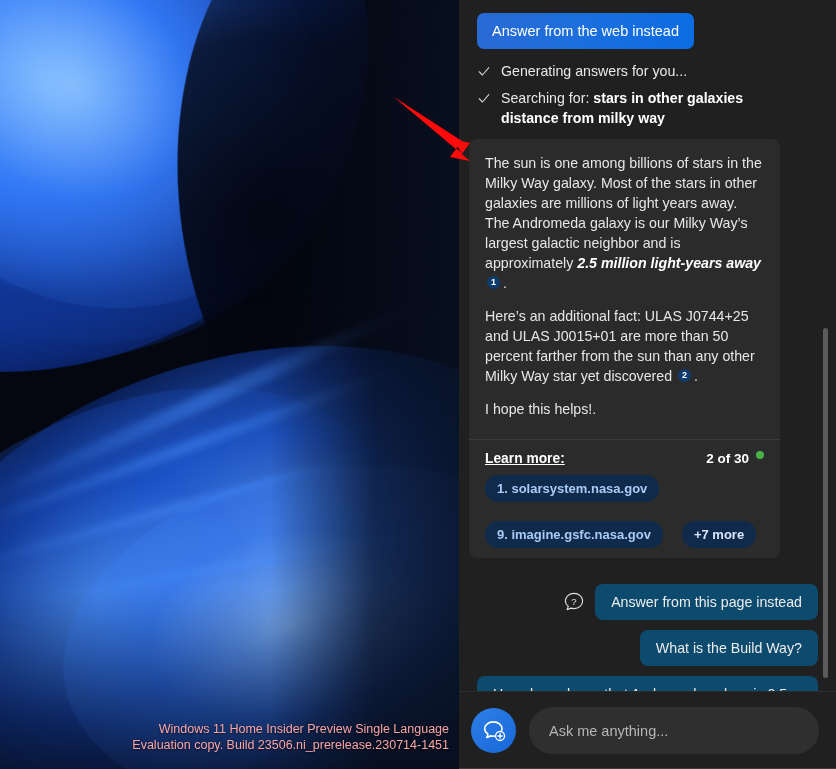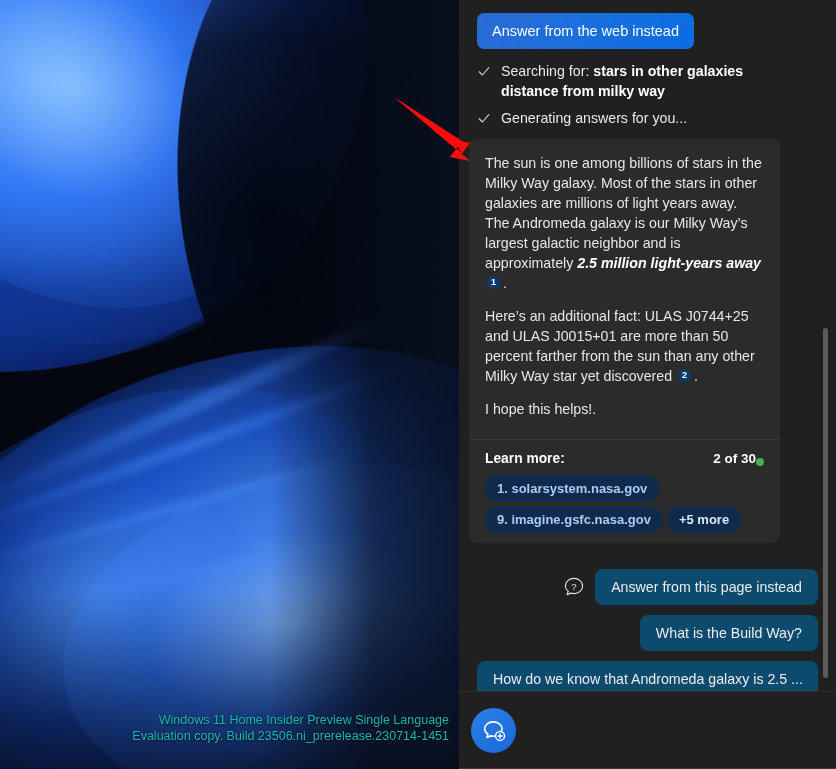--- a/index.html
+++ b/index.html
@@ -76,23 +76,23 @@
   .dark-bottom {
     position: absolute; left: 0; bottom: 0; width: 459px; height: 180px;
     background: linear-gradient(180deg, rgba(4,7,15,0), rgba(3,5,12,.55));
   }
   .dark-right {
     position: absolute; right: 0; top: 0; width: 190px; height: 769px;
     background: linear-gradient(90deg, rgba(4,7,15,0) 0%, rgba(6,12,26,.7) 55%, rgba(8,16,32,.85) 100%);
   }
 
   #watermark {
-    position: absolute; right: 10px; bottom: 25px;
+    position: absolute; right: 10px; bottom: 16px;
     text-align: right;
-    color: #14b8a6;
+    color: #fca5a5;
     font-size: 12.5px;
     line-height: 16px;
     text-shadow: 0 1px 2px rgba(0,0,0,.6);
     white-space: nowrap;
   }
 
   
   #panel {
     position: absolute; left: 459px; top: 0; width: 377px; height: 769px;
     background: #202020;
@@ -170,26 +170,26 @@
   }
 
   .card-divider {
     height: 1px; background: #3a3a3a;
     margin: 8px -16px 0 -16px;
   }
   .learn-head {
     display: flex; align-items: center; justify-content: space-between;
     padding-top: 11px;
   }
-  .learn-label { color: #ffffff; font-size: 13.8px; font-weight: 700; }
-  .learn-count-wrap { display: flex; align-items: flex-end; gap: 0; }
+  .learn-label { color: #ffffff; font-size: 13.8px; font-weight: 700; text-decoration: underline; }
+  .learn-count-wrap { display: flex; align-items: flex-start; gap: 7px; }
   .learn-count { color: #ffffff; font-size: 13.5px; font-weight: 700; }
   .dot-green { width: 8px; height: 8px; border-radius: 50%; background: #4ab14a; display: block; }
 
-  .chips { display: flex; flex-wrap: wrap; gap: 4px; padding-top: 9px; }
+  .chips { display: flex; flex-wrap: wrap; gap: 19px; padding-top: 9px; }
   .chip {
     background: #102a4c;
     color: #a9cbf5;
     font-size: 13px;
     font-weight: 700;
     border-radius: 13px;
     padding: 6px 12px;
     cursor: pointer;
     white-space: nowrap;
     border: none;
@@ -311,27 +311,27 @@
 
       <div class="row-right">
         <button class="web-btn">Answer from the web instead</button>
       </div>
 
       <div class="status-list">
         <div class="status-item">
           <svg class="check" viewBox="0 0 16 16">
             <path d="M2.5 8.3 L6.2 12 L13.5 3.6" fill="none" stroke="#cfcfcf" stroke-width="1.3" stroke-linecap="round" stroke-linejoin="round"></path>
           </svg>
-          <div class="status-text"><span>Searching for: </span><b>stars in other galaxies distance from milky way</b></div>
+          <div class="status-text">Generating answers for you...</div>
         </div>
         <div class="status-item">
           <svg class="check" viewBox="0 0 16 16">
             <path d="M2.5 8.3 L6.2 12 L13.5 3.6" fill="none" stroke="#cfcfcf" stroke-width="1.3" stroke-linecap="round" stroke-linejoin="round"></path>
           </svg>
-          <div class="status-text">Generating answers for you...</div>
+          <div class="status-text"><span>Searching for: </span><b>stars in other galaxies distance from milky way</b></div>
         </div>
       </div>
 
       <div class="answer-card">
         <p><span>The sun is one among billions of stars in the Milky Way galaxy. Most of the stars in other galaxies are millions of light years away. The Andromeda galaxy is our Milky Way’s largest galactic neighbor and is approximately </span><b>2.5 million light-years away</b><span class="cite">1</span><span>.</span></p>
 
         <p><span>Here’s an additional fact: ULAS J0744+25 and ULAS J0015+01 are more than 50 percent farther from the sun than any other Milky Way star yet discovered </span><span class="cite">2</span><span>.</span></p>
 
         <p>I hope this helps!.</p>
 
@@ -341,21 +341,21 @@
           <span class="learn-label">Learn more:</span>
           <span class="learn-count-wrap">
             <span class="learn-count">2 of 30</span>
             <span class="dot-green"></span>
           </span>
         </div>
 
         <div class="chips">
           <button class="chip">1. solarsystem.nasa.gov</button>
           <button class="chip">9. imagine.gsfc.nasa.gov</button>
-          <button class="chip more">+5 more</button>
+          <button class="chip more">+7 more</button>
         </div>
       </div>
 
       <div class="sugg-row first">
         <svg class="qicon" viewBox="0 0 24 24">
           <path d="M12 2.6c5.2 0 9.4 3.7 9.4 8.3 0 4.6-4.2 8.3-9.4 8.3-1.1 0-2.2-.17-3.2-.48l-4.3 1.6 1.2-3.6C3.6 15.2 2.6 13.2 2.6 10.9c0-4.6 4.2-8.3 9.4-8.3Z" fill="none" stroke="#e0e0e0" stroke-width="1.25" stroke-linejoin="round"></path>
           <text x="12" y="15.2" font-family="Liberation Sans, sans-serif" font-size="10.5" fill="#e0e0e0" text-anchor="middle">?</text>
         </svg>
         <button class="sugg-btn">Answer from this page instead</button>
       </div>
@@ -374,20 +374,23 @@
     </div>
 
     <div id="composer">
       <button class="newchat-btn">
         <svg width="26" height="26" viewBox="0 0 24 24">
           <path d="M11.4 3.6c4.4 0 8 2.9 8 6.6 0 3.6-3.6 6.6-8 6.6-.8 0-1.6-.1-2.4-.3l-3.6 1.4 1-3c-1.8-1.2-3-3-3-4.7 0-3.7 3.6-6.6 8-6.6Z" fill="none" stroke="#ffffff" stroke-width="1.5" stroke-linejoin="round"></path>
           <circle cx="17.6" cy="16.6" r="4.1" fill="#1768d8" stroke="#ffffff" stroke-width="1.3"></circle>
           <path d="M17.6 14.6v4M15.6 16.6h4" stroke="#ffffff" stroke-width="1.3" stroke-linecap="round"></path>
         </svg>
       </button>
+      <div class="input-pill">
+        <input type="text" placeholder="Ask me anything..." style="">
+      </div>
     </div>
   </div>
 
   <div id="bottom-hairline"></div>
 
   <svg id="arrow" viewBox="0 0 95 78">
     <path d="M2 2 L70 58 L60 44 L78 48 L66 64 L64 52 Z" fill="#ff0a0a"></path>
     <path d="M2 2 L78 66 L58 62 L70 46 Z" fill="#ff0a0a"></path>
   </svg>
 

